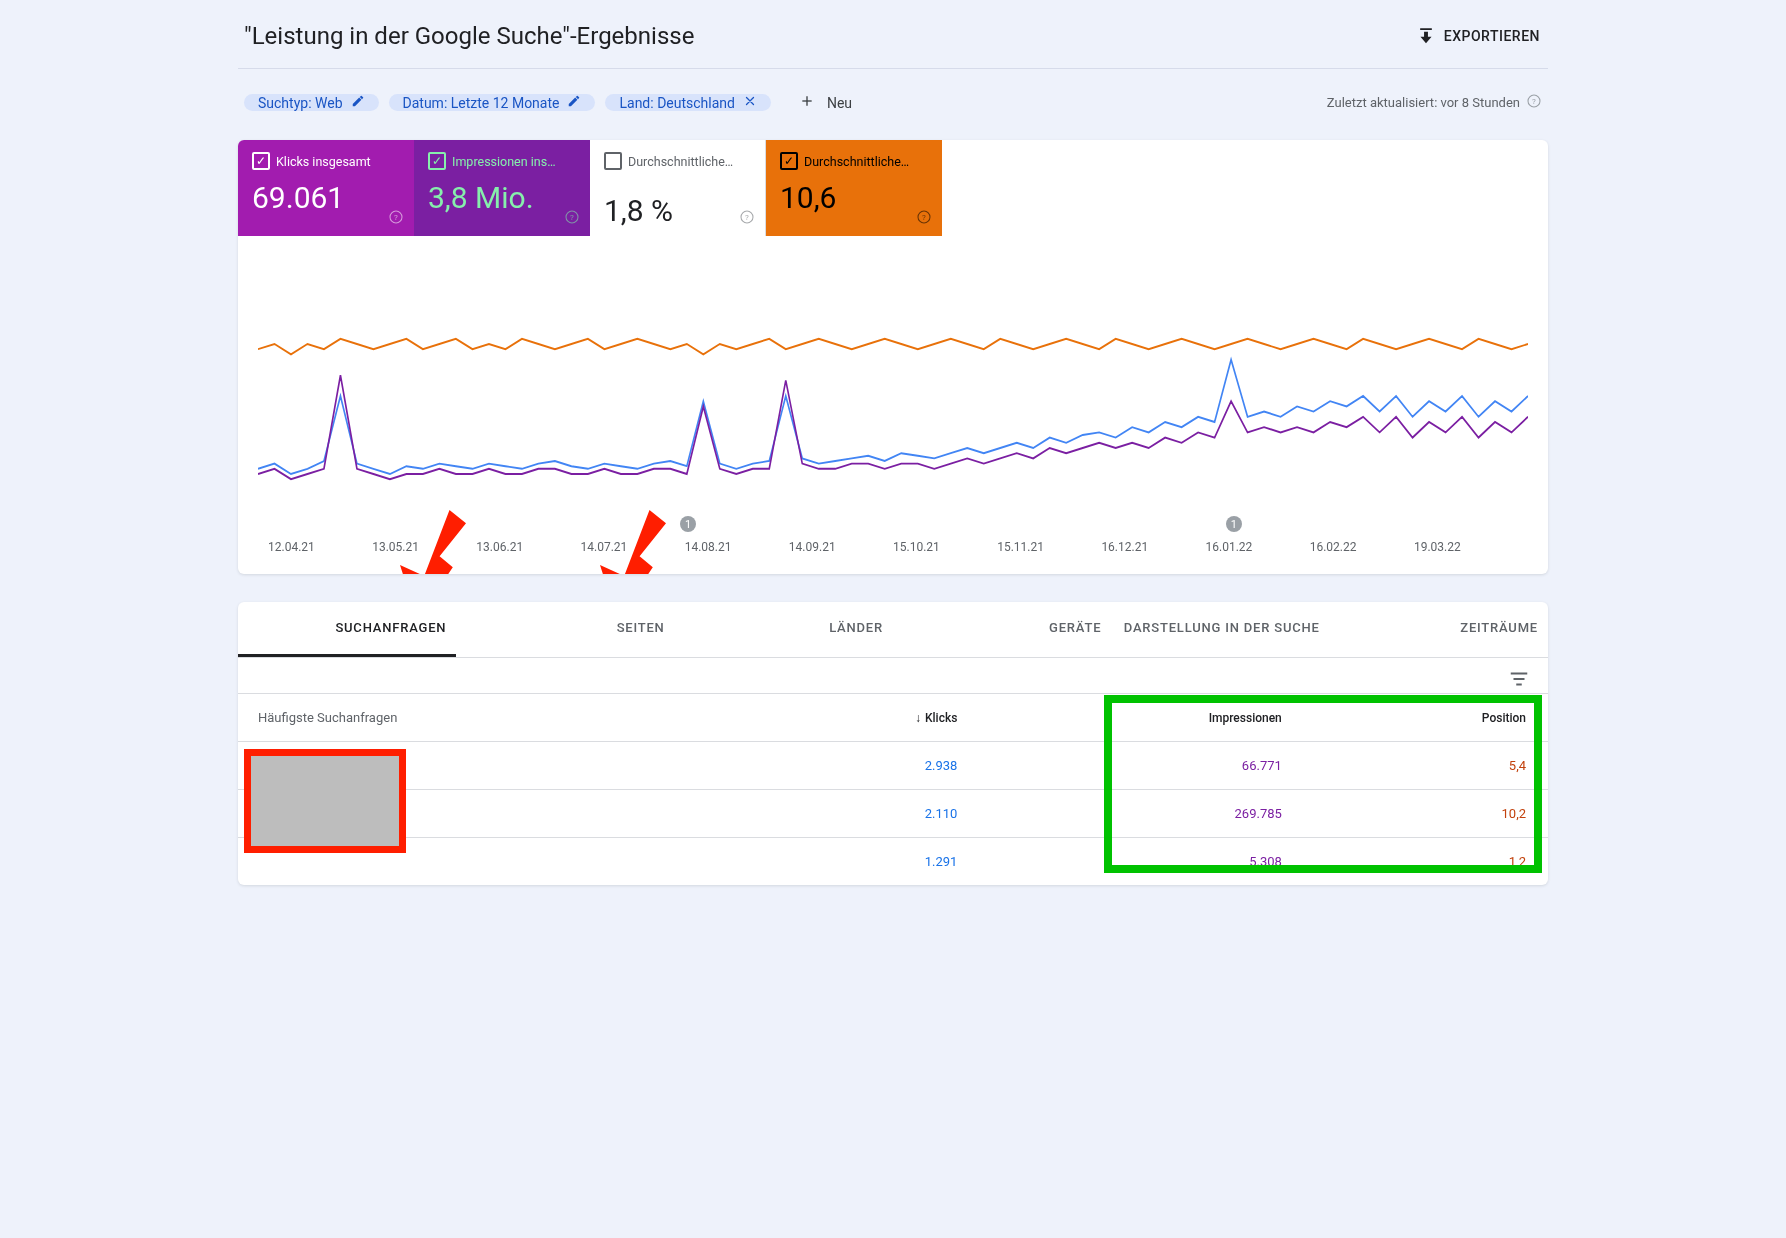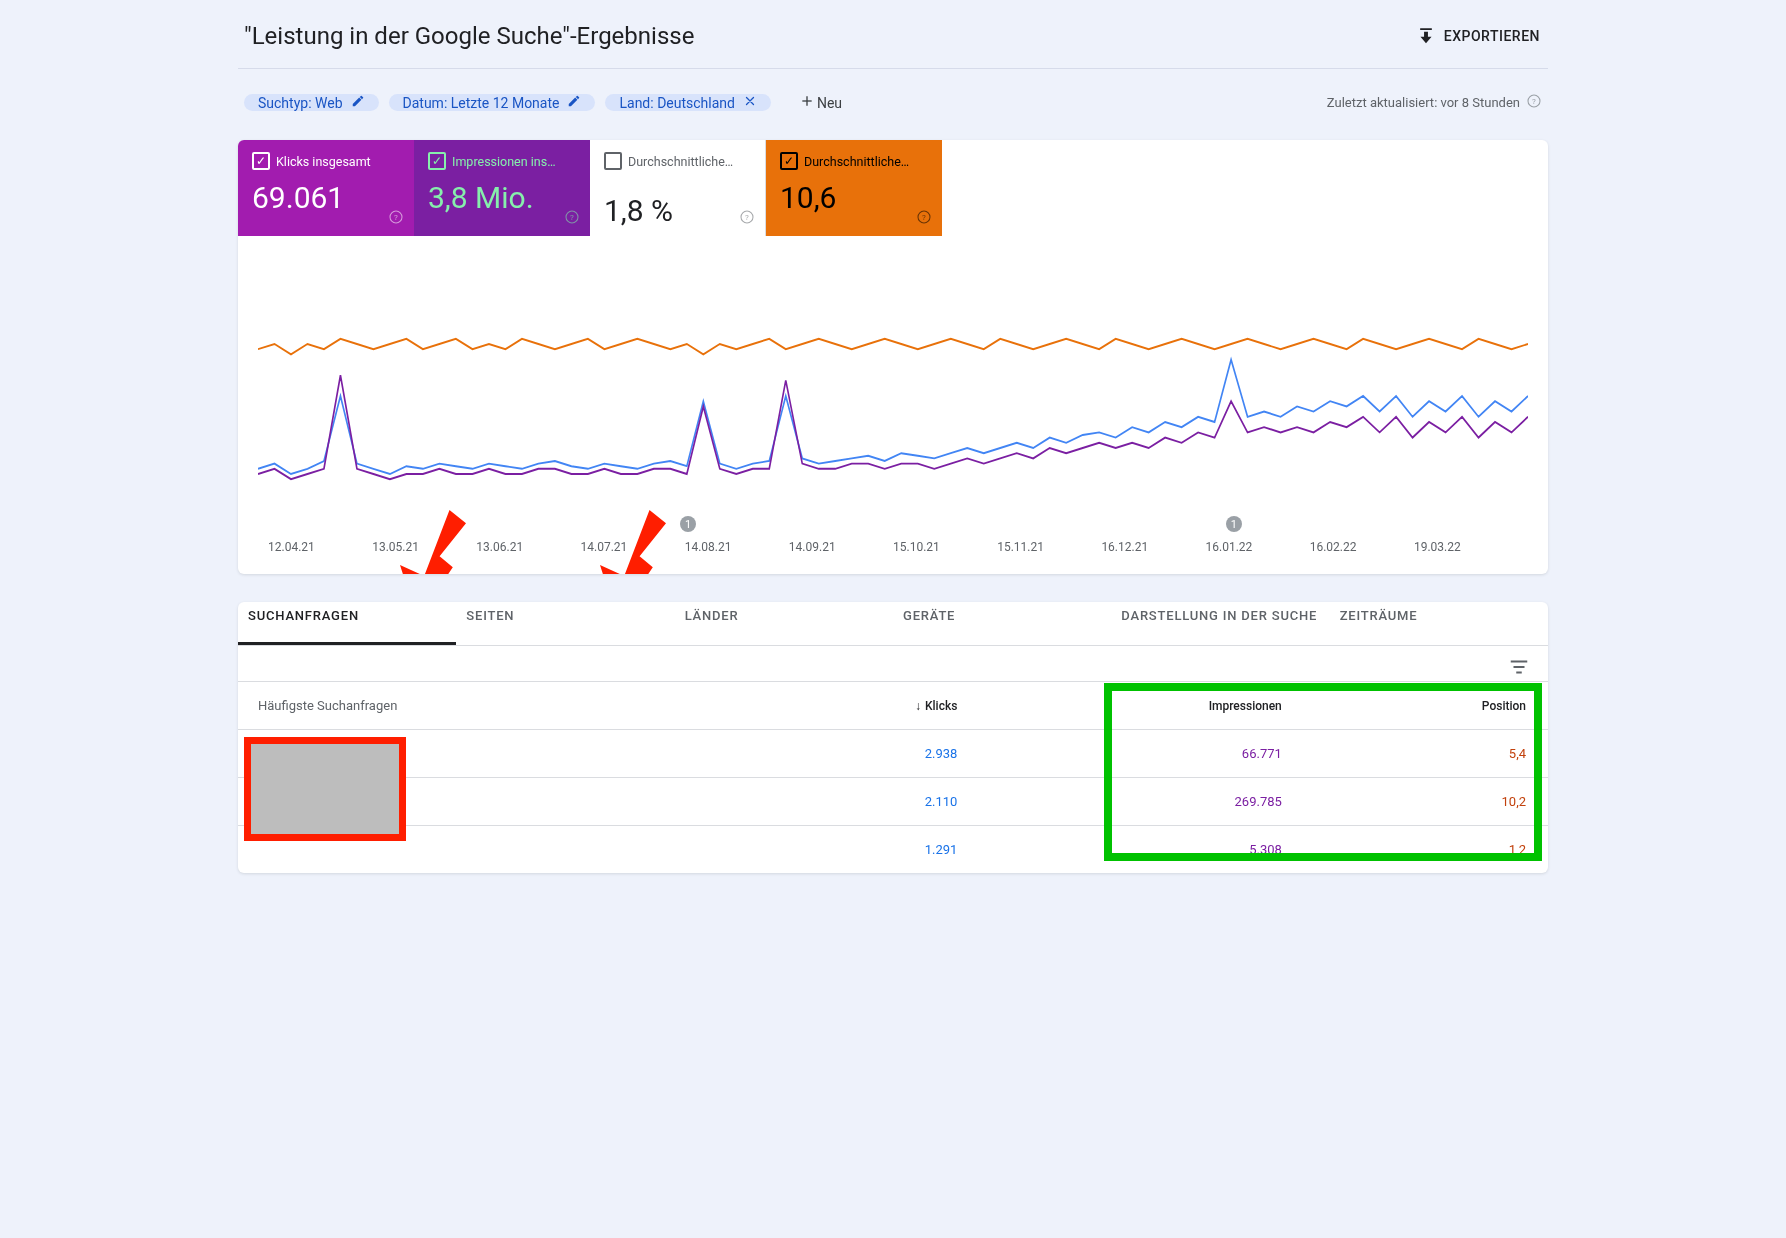--- a/index.html
+++ b/index.html
@@ -17,21 +17,21 @@
   html,body { margin:0; padding:0; background:var(--bg); font-family: Roboto, Arial, sans-serif; color:var(--text); font-size:14px; }
   .page { width:1310px; margin:0 auto; padding:12px 0 30px; }
   .header-row { display:flex; align-items:center; justify-content:space-between; padding:10px 0 18px; border-bottom:1px solid #d6dbea; }
   .page-title { font-size:24px; font-weight:400; color:#202124; margin-left:6px; }
   .export-btn { display:flex; align-items:center; gap:8px; font-size:14px; font-weight:500; letter-spacing:.5px; color:#202124; cursor:pointer; margin-right:8px; }
   .export-btn svg { width:20px; height:20px; fill:#202124; }
   .filter-row { display:flex; align-items:center; justify-content:space-between; padding:18px 6px 22px; }
   .chips { display:flex; align-items:center; gap:10px; flex-wrap:wrap; }
   .chip { display:flex; align-items:center; gap:8px; background:var(--chip); border-radius:18px; padding:0 14px; font-size:14px; color:#1a55c4; cursor:pointer; }
   .chip svg { width:14px; height:14px; fill:#1a55c4; }
-  .add-new { display:flex; align-items:center; gap:2px; padding:6px 10px; color:#3c4043; cursor:pointer; font-size:14px; margin-left:8px; }
+  .add-new { display:flex; align-items:center; gap:12px; padding:6px 10px; color:#3c4043; cursor:pointer; font-size:14px; margin-left:8px; }
   .add-new svg { width:16px; height:16px; fill:#3c4043; }
   .updated { display:flex; align-items:center; gap:6px; color:var(--text-soft); font-size:13px; }
   .updated svg { width:16px; height:16px; fill:#9aa0a6; }
 
   .card { background:var(--card); border-radius:6px; box-shadow:0 1px 3px rgba(60,64,67,.15); }
   .chart-card { padding:0; overflow:hidden; }
   .metric-row { display:flex; }
   .metric { width:176px; height:96px; padding:12px 14px 0; position:relative; cursor:pointer; box-sizing:border-box; }
   .metric .lbl { font-size:12.5px; display:flex; align-items:center; gap:6px; white-space:nowrap; overflow:hidden; text-overflow:ellipsis; }
   .metric .val { font-size:30px; font-weight:400; margin-top:10px; }
@@ -50,21 +50,21 @@
   .x-axis { display:flex; justify-content:space-between; padding:4px 30px 20px; font-size:12px; color:var(--text-soft); position:relative; }
   .x-tick { flex:1; text-align:left; }
   .x-marker { display:inline-flex; width:16px; height:16px; border-radius:50%; background:#9aa0a6; color:#fff; font-size:11px; align-items:center; justify-content:center; position:absolute; top:-20px; }
 
   
   .arrow { position:absolute; width:70px; height:110px; pointer-events:none; }
   .arrow svg { width:100%; height:100%; fill:#ff1e00; }
 
   .tabs-card { margin-top:28px; position:relative; }
   .tabs { display:flex; border-bottom:1px solid var(--border); }
-  .tab { flex:1; text-align:left; padding:6px 10px; font-size:13px; letter-spacing:.8px; color:var(--text-soft); cursor:pointer; font-weight:500; }
+  .tab { flex:1; text-align:right; padding:18px 10px; font-size:13px; letter-spacing:.8px; color:var(--text-soft); cursor:pointer; font-weight:500; }
   .tab.active { color:#202124; border-bottom:3px solid #202124; padding-bottom:19px; }
   .filter-icon-row { display:flex; justify-content:flex-end; padding:10px 18px 0; }
   .filter-icon-row svg { width:22px; height:22px; fill:#5f6368; cursor:pointer; }
 
   .table-wrap { position:relative; }
   table { width:100%; border-collapse:collapse; }
   th, td { text-align:right; padding:16px 22px; font-size:13px; border-top:1px solid var(--border); }
   th { color:#202124; font-weight:500; font-size:12px; }
   th:first-child, td:first-child { text-align:left; padding-left:20px; }
   td.clicks-c { color:#1a73e8; }

